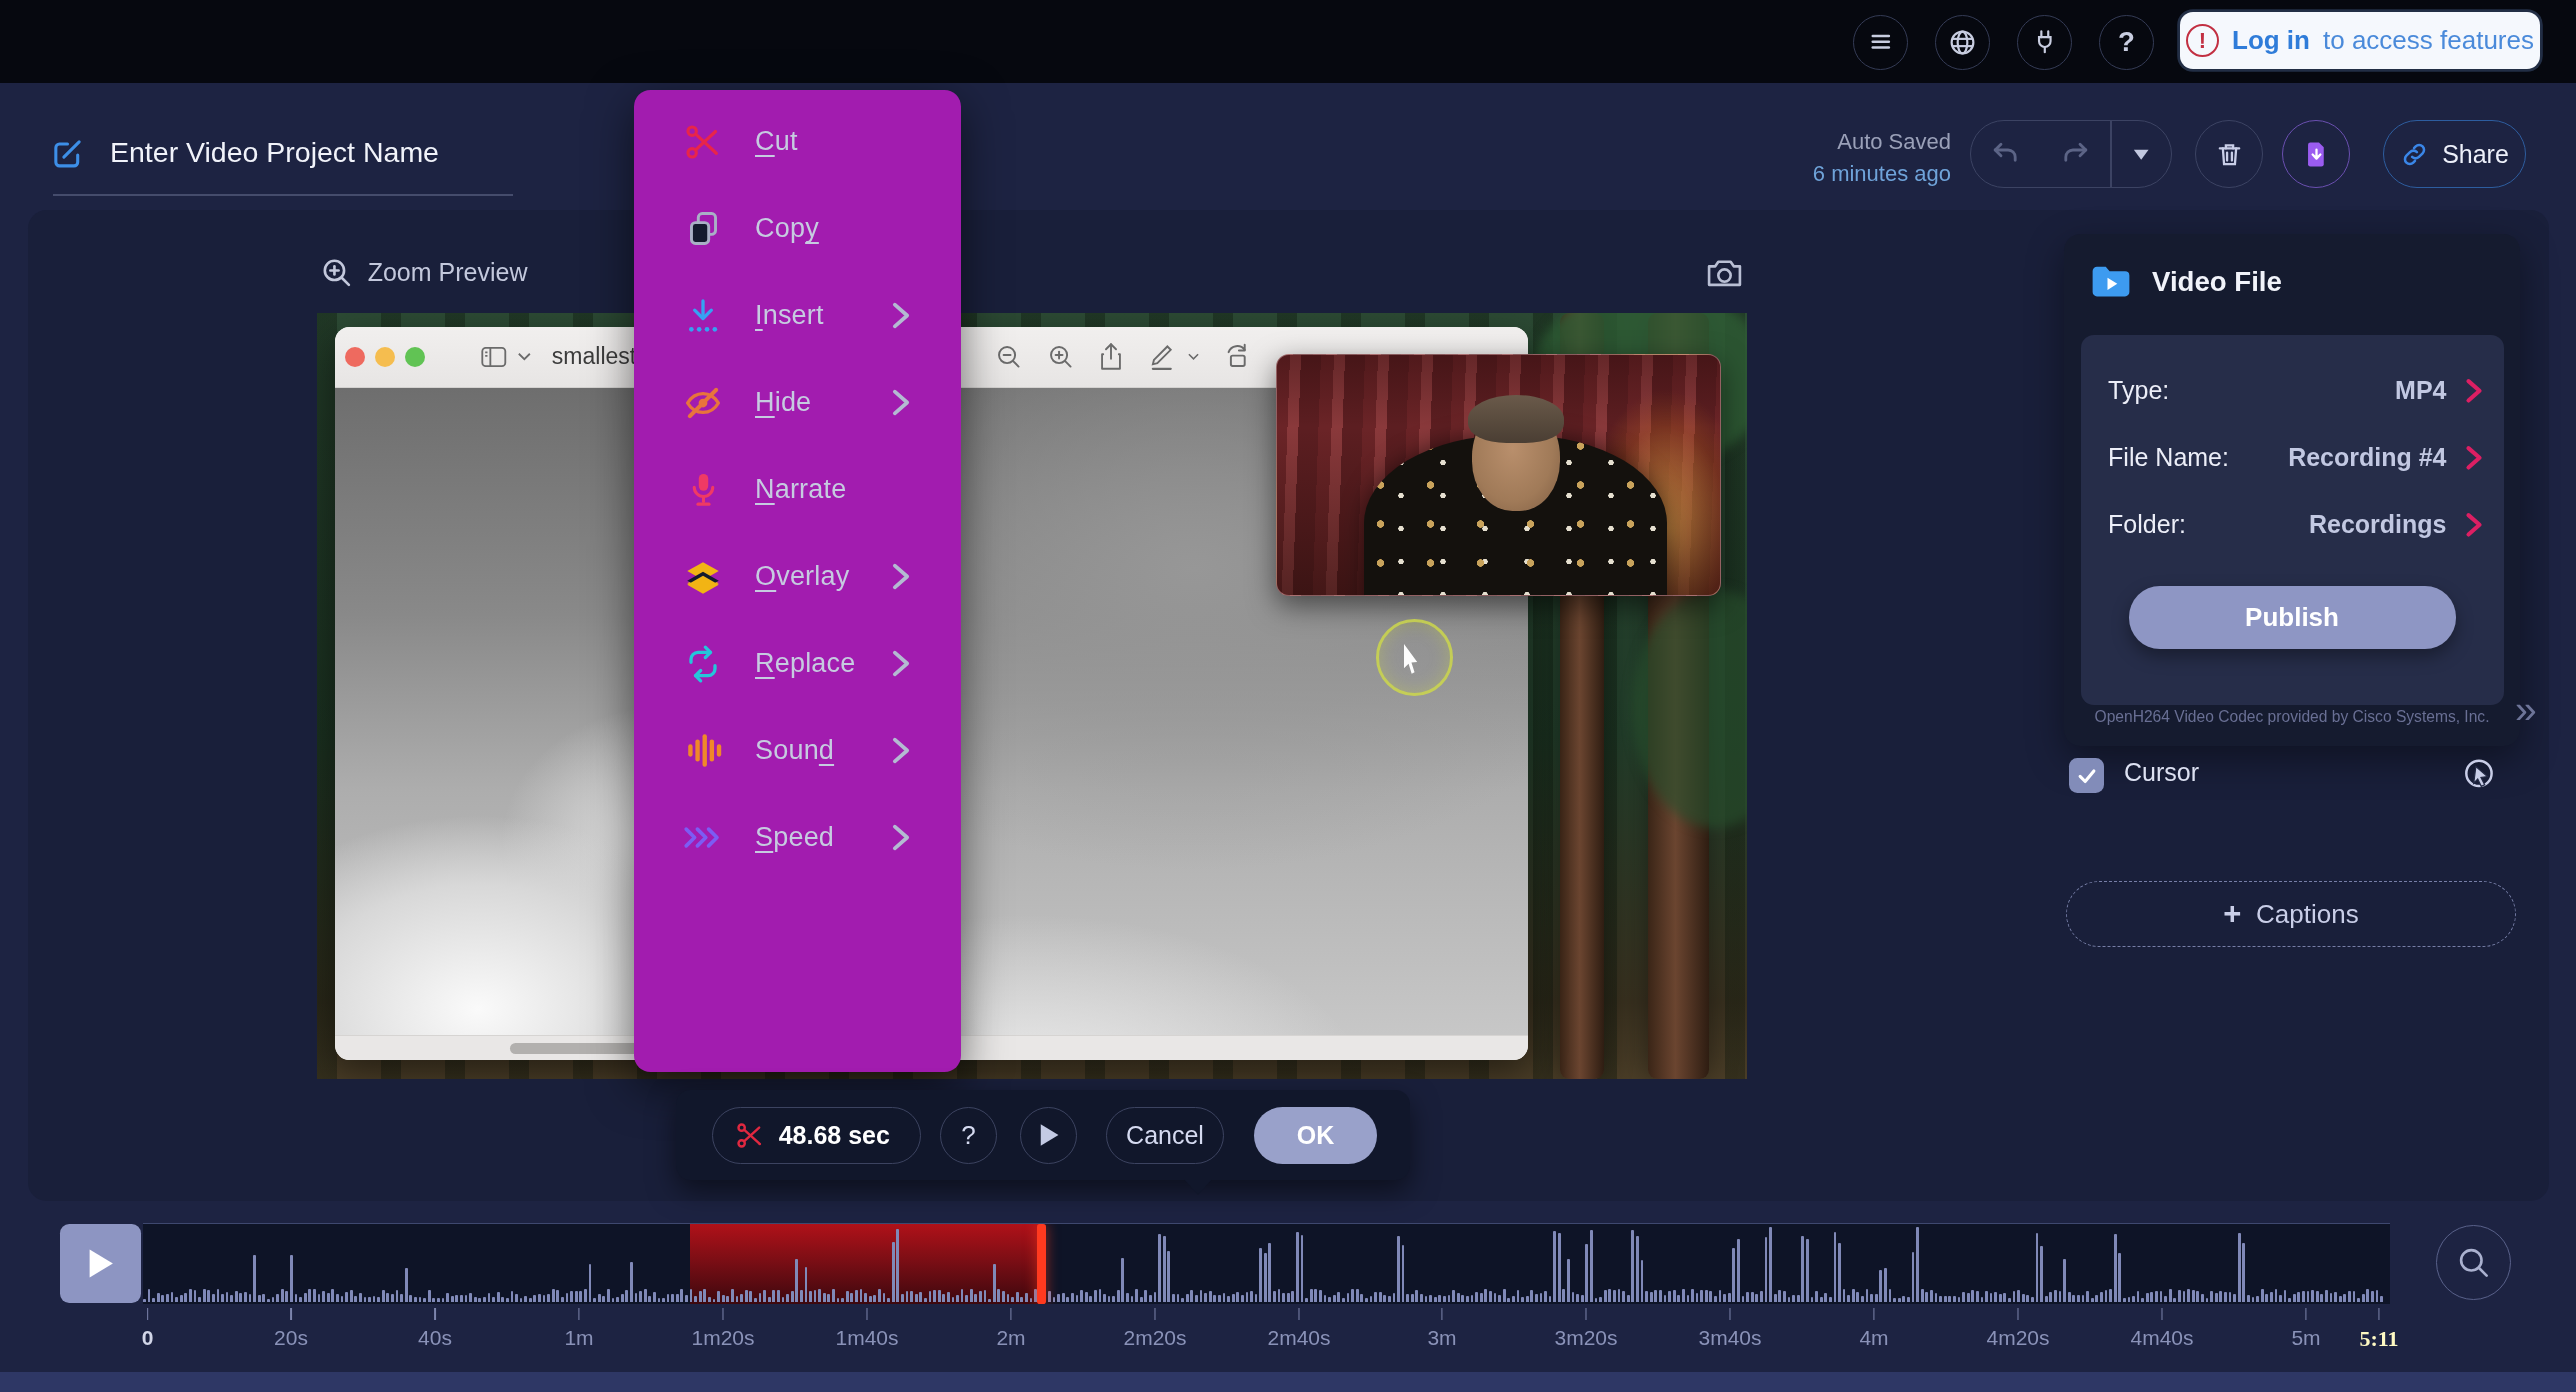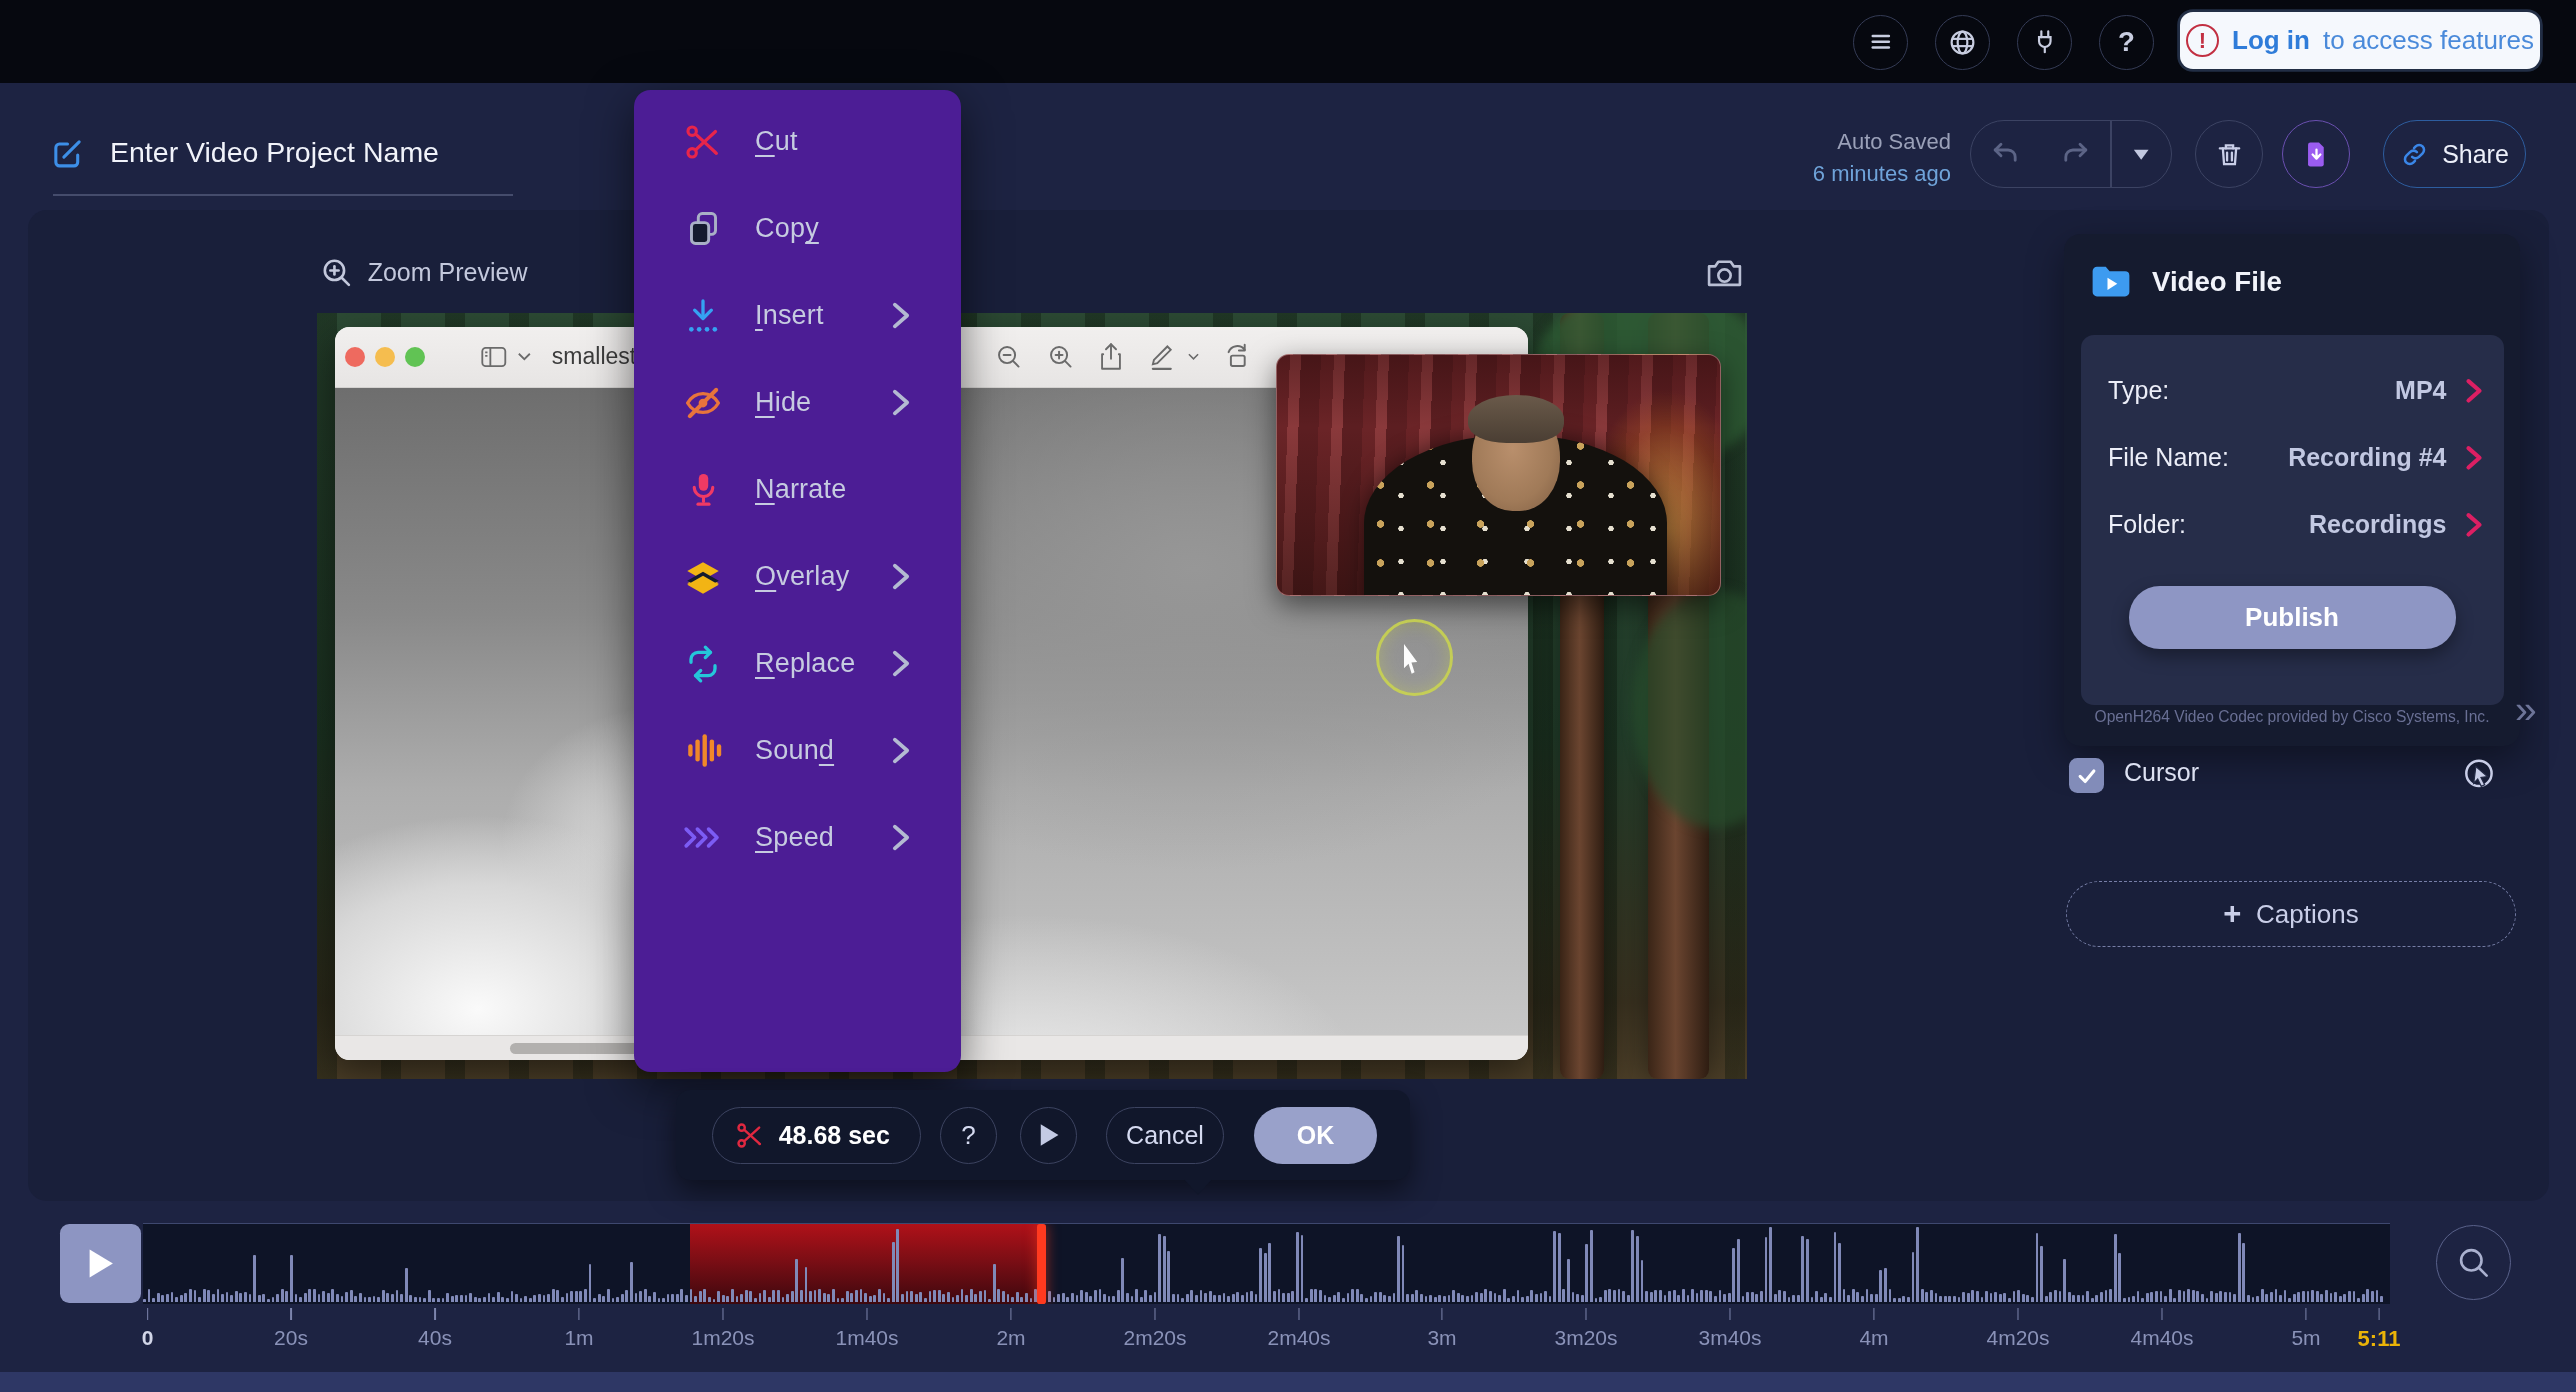--- a/index.html
+++ b/index.html
@@ -88,21 +88,21 @@
     background:linear-gradient(180deg,#6a5a4a,#4a3e33); }
 
   
   #highlight-ring { position:absolute; left:1059px; top:306px; width:77px; height:77px; border-radius:50%;
     border:3.7px solid rgba(205,215,75,.85); box-shadow:0 0 16.5px rgba(200,210,70,.35) inset; }
   #stage-cursor { position:absolute; left:1087px; top:331px; width:24px; height:31px; background:#fdfdfd;
     clip-path:polygon(0 0,0 78%,19% 64%,32% 96%,44% 91%,31% 60%,55% 58%);
     filter:drop-shadow(0 0 1.8px #1a1a1a); }
 
   
-  #context-menu { left:634px; top:90px; width:327px; height:982px; background:#4c1d95; border-radius:16.5px;
+  #context-menu { left:634px; top:90px; width:327px; height:982px; background:#a21caf; border-radius:16.5px;
     box-shadow:0 14.7px 46px rgba(0,0,0,.55); padding-top:8.3px; }
   .menu-item { position:relative; height:87px; margin:0 13px; display:flex; align-items:center; border-radius:13px; cursor:pointer; }
   .menu-item .mi-icon { position:absolute; left:35px; width:42px; height:42px; display:flex; align-items:center; justify-content:center; }
   .menu-item .mi-label { position:absolute; left:108px; font-size:27px; color:#c6cbe0; letter-spacing:0.2px; }
   .menu-item .mi-label .ul { text-decoration:underline; text-underline-offset:4.6px; text-decoration-thickness:1.8px; }
   .menu-item .mi-chevron { position:absolute; right:35px; display:flex; }
   .menu-item.active { background:#1f2642; }
   .menu-item.active .mi-label { color:#f2f4fb; font-weight:bold; }
 
   
@@ -152,21 +152,21 @@
   #selection { position:absolute; top:0; height:100%; background:linear-gradient(180deg,#b01119 0%,#7c0e15 45%,#3c080e 100%); }
   #waveform { position:absolute; left:0; bottom:1.8px; width:100%; height:79px; display:flex; align-items:flex-end; }
   #waveform i { display:block; width:2.8px; margin-right:1.8px; background:#8089b8; border-radius:0.9px 0.9px 0 0; }
   #playhead { position:absolute; top:0; width:9.2px; height:100%; background:#ff3a1f; border-radius:2.8px;
     box-shadow:0 0 13px rgba(255,60,30,.6); cursor:ew-resize; }
   #ticks { left:143px; top:1308px; width:2247px; height:48px; }
   .tick { position:absolute; top:0; transform:translateX(-50%); text-align:center; }
   .tick i { display:block; width:1.8px; height:12px; background:#7c84ac; margin:0 auto; }
   .tick span { display:block; margin-top:5.5px; color:#8a92b8; font-size:21px; white-space:nowrap; }
   .tick.first span { color:#d2d6e8; font-weight:bold; }
-  .tick.end span { color:#eab308; font-weight:bold; font-size:22px; }
+  .tick.end span { color:#fef9c3; font-weight:bold; font-size:22px;font-family:Liberation Serif, serif; }
   #tl-search-btn { left:2436px; top:1225px; width:75px; height:75px; border:1.8px solid #59618a; border-radius:50%;
     display:flex; align-items:center; justify-content:center; cursor:pointer; }
 
   #bottom-strip { left:0; top:1372px; width:2576px; height:21px; background:#2e3765; }
 </style>
 </head>
 <body>
 
 <div id="app">
 

